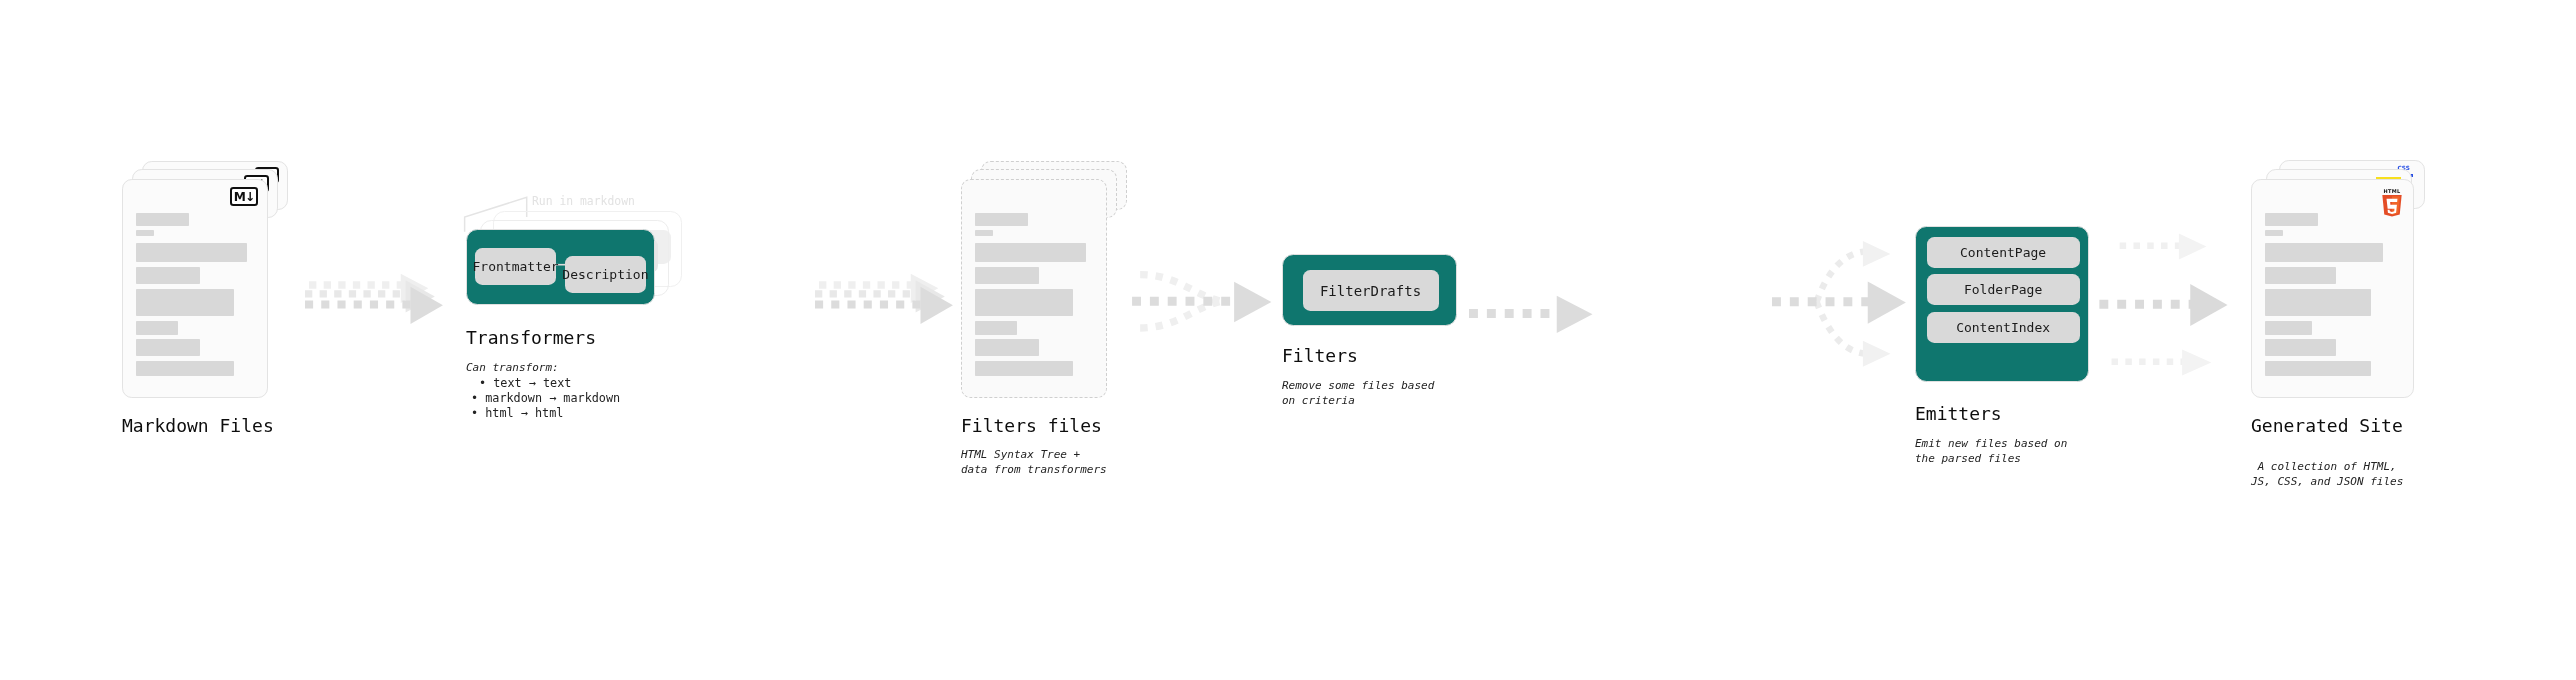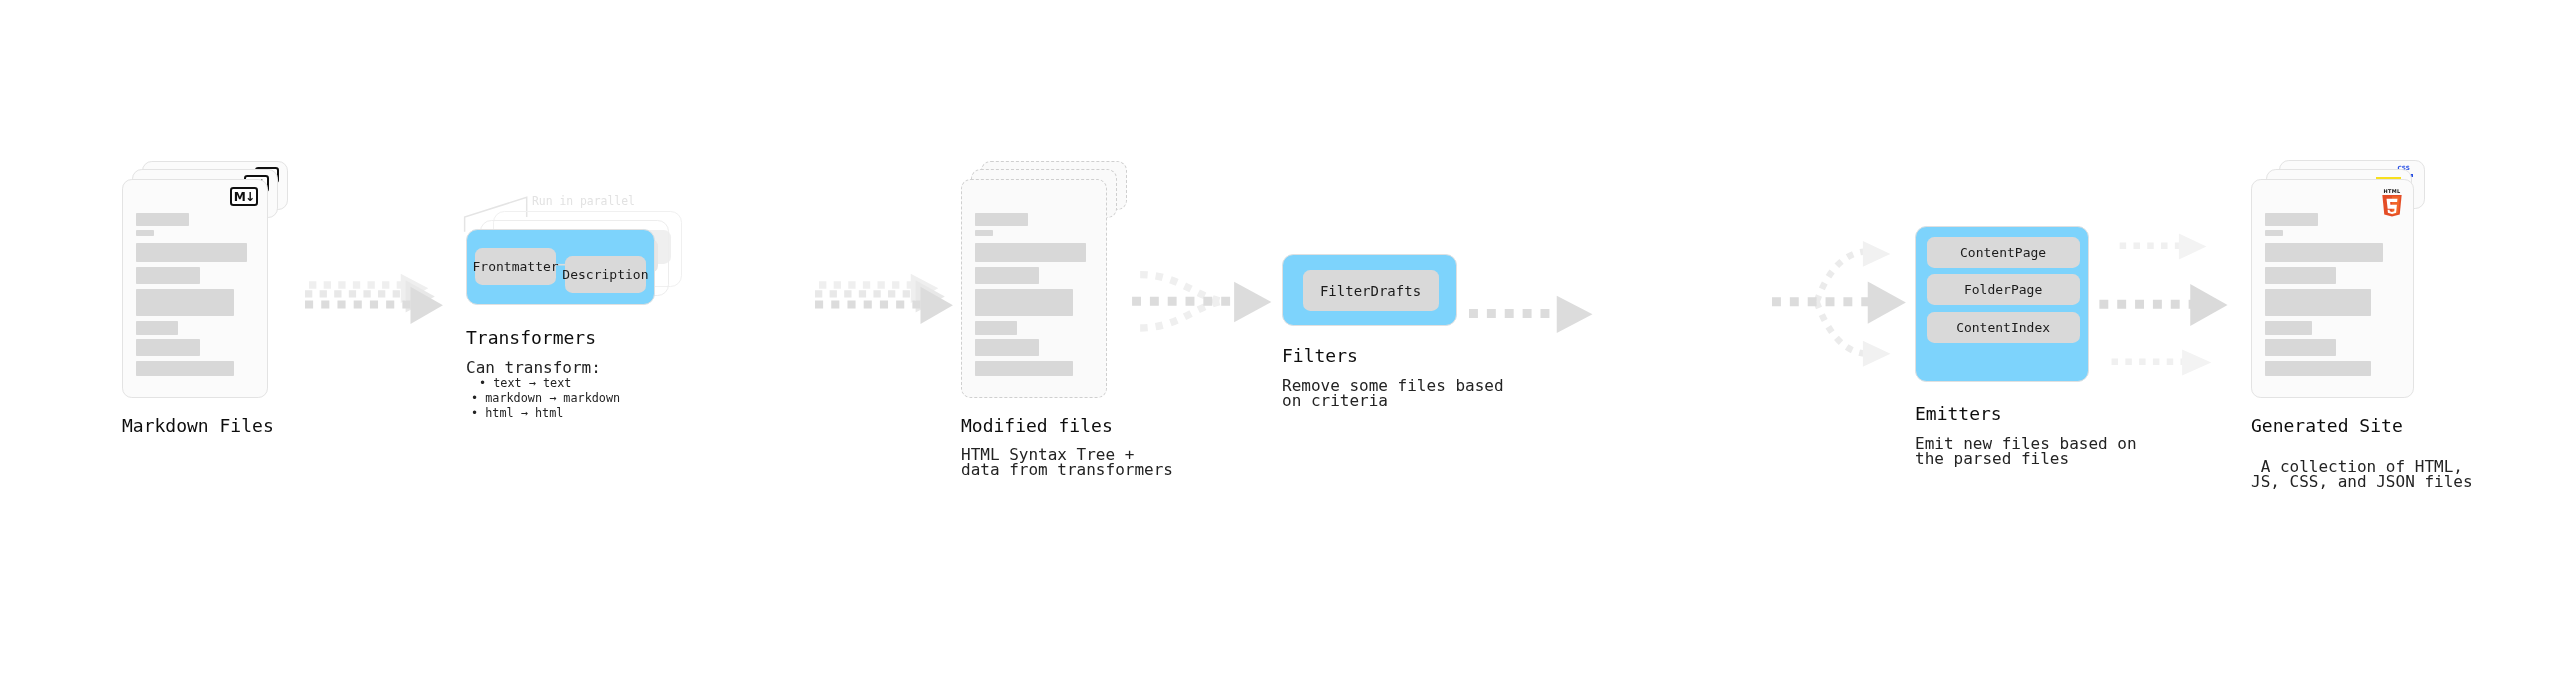--- a/index.html
+++ b/index.html
@@ -35,42 +35,43 @@
   
   .html5{position:absolute;}
   .cssbadge{position:absolute;background:#264de4;}
   .csstxt{position:absolute;color:#264de4;font-size:5.7px;font-weight:700;
     font-family:"DejaVu Sans","Liberation Sans",sans-serif;letter-spacing:0;}
   .jsbadge{position:absolute;background:#f7df1e;}
 
   
   .gbox{
     position:absolute;box-sizing:border-box;
-    border:1.3px solid #e0e0e0;border-radius:11.4px;background:#7dd3fc;
+    border:1.3px solid #e0e0e0;border-radius:11.4px;background:#0f766e;
   }
   .gbox.ghost{background:transparent;}
   .chip{
     position:absolute;box-sizing:border-box;
     background:#d9d9d9;border-radius:7.3px;
     display:flex;align-items:center;justify-content:center;
     font-size:14px;color:#1b1b1b;white-space:nowrap;
     font-family:"DejaVu Sans Mono","Liberation Mono",monospace;
   }
   .chip.pale1{background:#e6e6e6;}
   .chip.pale2{background:#efefef;}
 
   
   .title{
     position:absolute;font-size:18px;color:#0d0d0d;white-space:nowrap;
     font-family:"DejaVu Sans Mono","Liberation Mono",monospace;
   }
   .sub{
-    position:absolute;font-size:16px;line-height:15.4px;color:#232323;
+    position:absolute;font-size:11px;line-height:15.4px;color:#232323;
     font-family:"DejaVu Sans Mono","Liberation Mono",monospace;
     white-space:pre;
+    font-style:italic;
   }
   .sublist{
     position:absolute;font-size:11.8px;line-height:15.4px;color:#232323;
     font-family:"DejaVu Sans Mono","Liberation Mono",monospace;white-space:pre;
   }
   .parallel{
     position:absolute;font-size:11.4px;color:#e2e2e2;white-space:nowrap;
     font-family:"DejaVu Sans Mono","Liberation Mono",monospace;
   }
   svg{position:absolute;overflow:visible;}
@@ -120,21 +121,21 @@
       <line x1="0" y1="40" x2="134" y2="40"></line>
     </g>
     <polygon points="130,18 170,41 130,64" fill="#dcdcdc"></polygon>
   </svg>
 
   <div class="node" style="left:443px;top:187px;">
 
     <svg style="left:20.3px;top:6.5px;width:98px;height:41px;" viewBox="0 0 120 50">
       <path d="M2 46 L2 28 L78 4 L78 28" stroke="#e4e4e4" stroke-width="1.8" fill="none" stroke-linejoin="miter"></path>
     </svg>
-    <div class="parallel" style="left:89px;top:7.3px;">Run in parallel</div>
+    <div class="parallel" style="left:89px;top:7.3px;">Run in markdown</div>
 
     <div class="gbox ghost" style="left:50px;top:24.4px;width:189px;height:76px;border-color:#f0f0f0;">
       <div class="chip pale2" style="left:9.8px;top:18px;width:68px;height:34px;"></div>
       <div class="chip pale2" style="right:9.8px;top:18px;width:68px;height:34px;"></div>
     </div>
     <div class="gbox ghost" style="left:37px;top:32.5px;width:189px;height:76px;border-color:#ededed;">
       <div class="chip pale1" style="left:9.8px;top:18px;width:68px;height:34px;"></div>
       <div class="chip pale1" style="right:9.8px;top:18px;width:68px;height:34px;"></div>
     </div>
 
@@ -186,21 +187,21 @@
           <div class="bar" style="left:13px;top:50px;width:18px;height:5.7px;"></div>
           <div class="bar" style="left:13px;top:63px;width:111px;height:18.7px;"></div>
           <div class="bar" style="left:13px;top:87px;width:64px;height:17px;"></div>
           <div class="bar" style="left:13px;top:109px;width:98px;height:27px;"></div>
           <div class="bar" style="left:13px;top:141px;width:42px;height:14px;"></div>
           <div class="bar" style="left:13px;top:159px;width:64px;height:17px;"></div>
           <div class="bar" style="left:13px;top:181px;width:98px;height:14.6px;"></div>
         </div>
       </div>
     </div>
-    <div class="title" style="left:0px;top:244px;">Modified files</div>
+    <div class="title" style="left:0px;top:244px;">Filters files</div>
     <div class="sub" style="left:0px;top:276px;">HTML Syntax Tree +
 data from transformers</div>
   </div>
 
   <svg style="left:1132px;top:264px;width:150px;height:81px;" viewBox="0 0 185 100">
     <path d="M10 13 C 55 13, 75 38, 110 46" stroke="#efefef" stroke-width="9" stroke-dasharray="9 10" fill="none"></path>
     <path d="M10 79 C 55 79, 75 54, 110 46" stroke="#efefef" stroke-width="9" stroke-dasharray="9 10" fill="none"></path>
     <line x1="0" y1="46" x2="128" y2="46" stroke="#dcdcdc" stroke-width="11" stroke-dasharray="11 11"></line>
     <polygon points="126,22 172,47 126,72" fill="#dcdcdc"></polygon>
   </svg>

